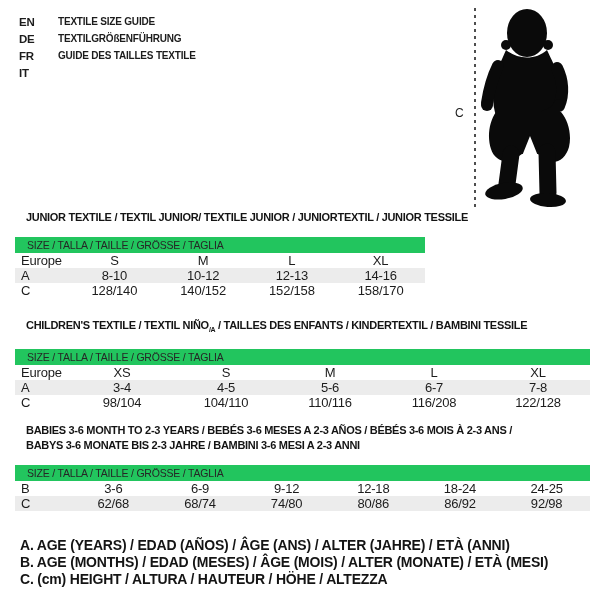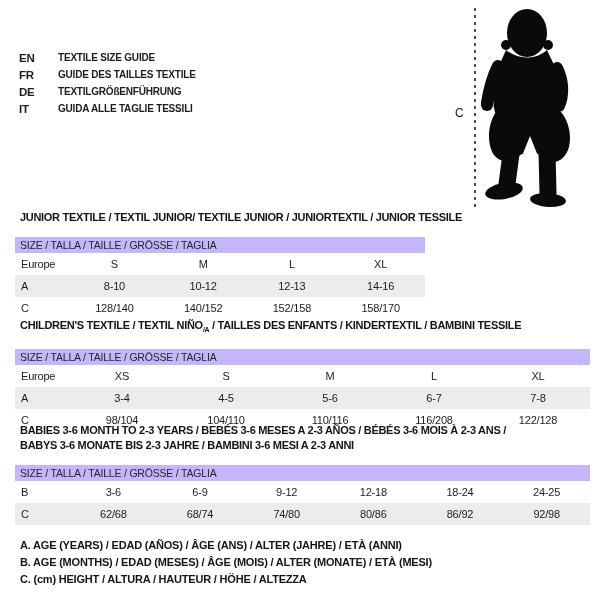--- a/index.html
+++ b/index.html
@@ -1,73 +1,72 @@
 <!DOCTYPE html>
 <html><head>
 <meta charset="utf-8">
 <style>
   html,body{margin:0;padding:0;background:#fff;}
   .page{
     position:relative;width:600px;height:600px;background:#ffffff;overflow:hidden;
     font-family:"Liberation Sans",sans-serif;color:#1c1c1c;
   }
   
-  .lang-block{position:absolute;left:19px;top:13px;margin-top:36px;}
+  .lang-block{position:absolute;left:19px;top:13px;}
   .lang-row{display:flex;height:17px;align-items:center;}
   .lang-code{width:39px;font-weight:bold;font-size:11.5px;letter-spacing:-0.2px;}
   .lang-label{font-weight:bold;font-size:10px;letter-spacing:-0.2px;white-space:nowrap;}
   
   .measure-line{
     position:absolute;left:474px;top:8px;width:2px;height:200px;
     background:repeating-linear-gradient(to bottom,#4e4e4e 0 3px,transparent 3px 7px);
   }
   .measure-label{position:absolute;left:455px;top:106px;font-size:12px;font-weight:normal;}
   .silhouette{position:absolute;left:478px;top:4px;}
   
   .sec{position:absolute;left:15px;}
   .sec-title{
-    margin-left:5px;font-weight:bold;font-size:11px;line-height:15px;
+    margin-left:11px;font-weight:bold;font-size:11px;line-height:15px;
     letter-spacing:-0.3px;white-space:nowrap;color:#141414;
   }
   .sec-title sub{font-size:7px;}
   .sec table{border-collapse:collapse;table-layout:fixed;margin-top:12px;}
   .sec1 table{width:410px;}
   .sec2 table,.sec3 table{width:575px;}
-  td{font-size:11px;height:22px;padding:0;text-align:center;color:#1c1c1c;letter-spacing:-0.2px;}
+  td{font-size:13px;height:15px;padding:0;text-align:center;color:#1c1c1c;letter-spacing:-0.2px;}
   td.band{
-    background:#c4b5fd;text-align:left;padding-left:5px;height:16px;
+    background:#22c55e;text-align:left;padding-left:12px;height:16px;
     font-size:10.5px;color:#262626;
   }
   td.rowlabel{text-align:left;padding-left:6px;}
   tr.shaded td{background:#ececec;}
   
   .notes{position:absolute;left:20px;top:537px;}
-  .note-line{font-weight:bold;font-size:11px;line-height:17px;letter-spacing:-0.2px;white-space:nowrap;color:#141414;}
+  .note-line{font-weight:bold;font-size:14px;line-height:17px;letter-spacing:-0.2px;white-space:nowrap;color:#141414;}
 </style>
 </head>
 <body>
 
 <div class="page">
 
   <div class="lang-block">
       <div class="lang-row">
         <span class="lang-code">EN</span>
         <span class="lang-label">TEXTILE SIZE GUIDE</span>
       </div>
       <div class="lang-row">
+        <span class="lang-code">DE</span>
+        <span class="lang-label">TEXTILGRÖßENFÜHRUNG</span>
+      </div>
+      <div class="lang-row">
         <span class="lang-code">FR</span>
         <span class="lang-label">GUIDE DES TAILLES TEXTILE</span>
       </div>
       <div class="lang-row">
-        <span class="lang-code">DE</span>
-        <span class="lang-label">TEXTILGRÖßENFÜHRUNG</span>
-      </div>
-      <div class="lang-row">
         <span class="lang-code">IT</span>
-        <span class="lang-label">GUIDA ALLE TAGLIE TESSILI</span>
       </div>
     </div>
 
   <div class="measure-line"></div>
   <span class="measure-label">C</span>
 
   <svg class="silhouette" width="122" height="208" viewBox="0 0 122 208" xmlns="http://www.w3.org/2000/svg">
     <g fill="#0a0a0a" stroke="none">
 
       <path d="M28 46 C 23 58 18 66 16 78 C 14 92 15 102 18 112 L 80 112 C 83 100 83 88 81 76 C 78 63 73 55 69 46 C 58 56 40 56 28 46 Z"></path>

